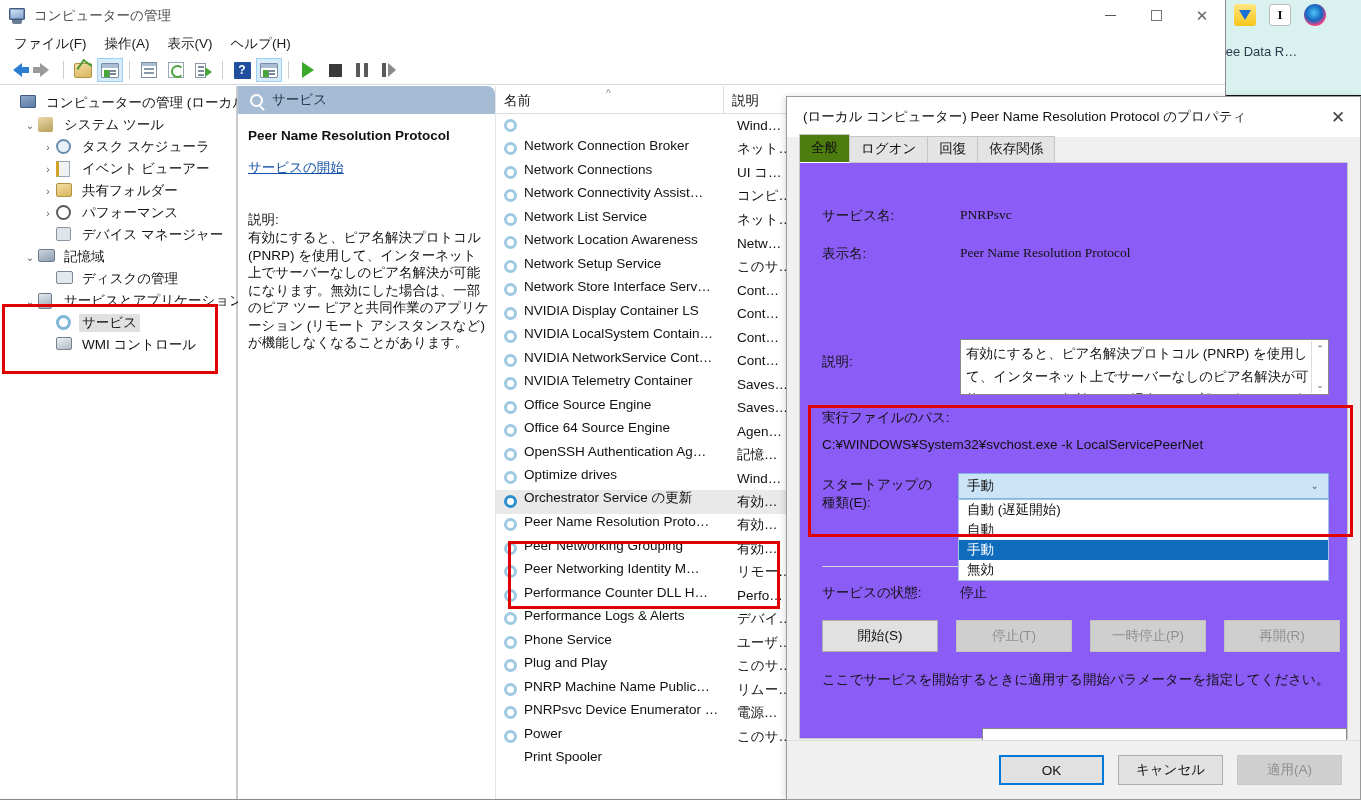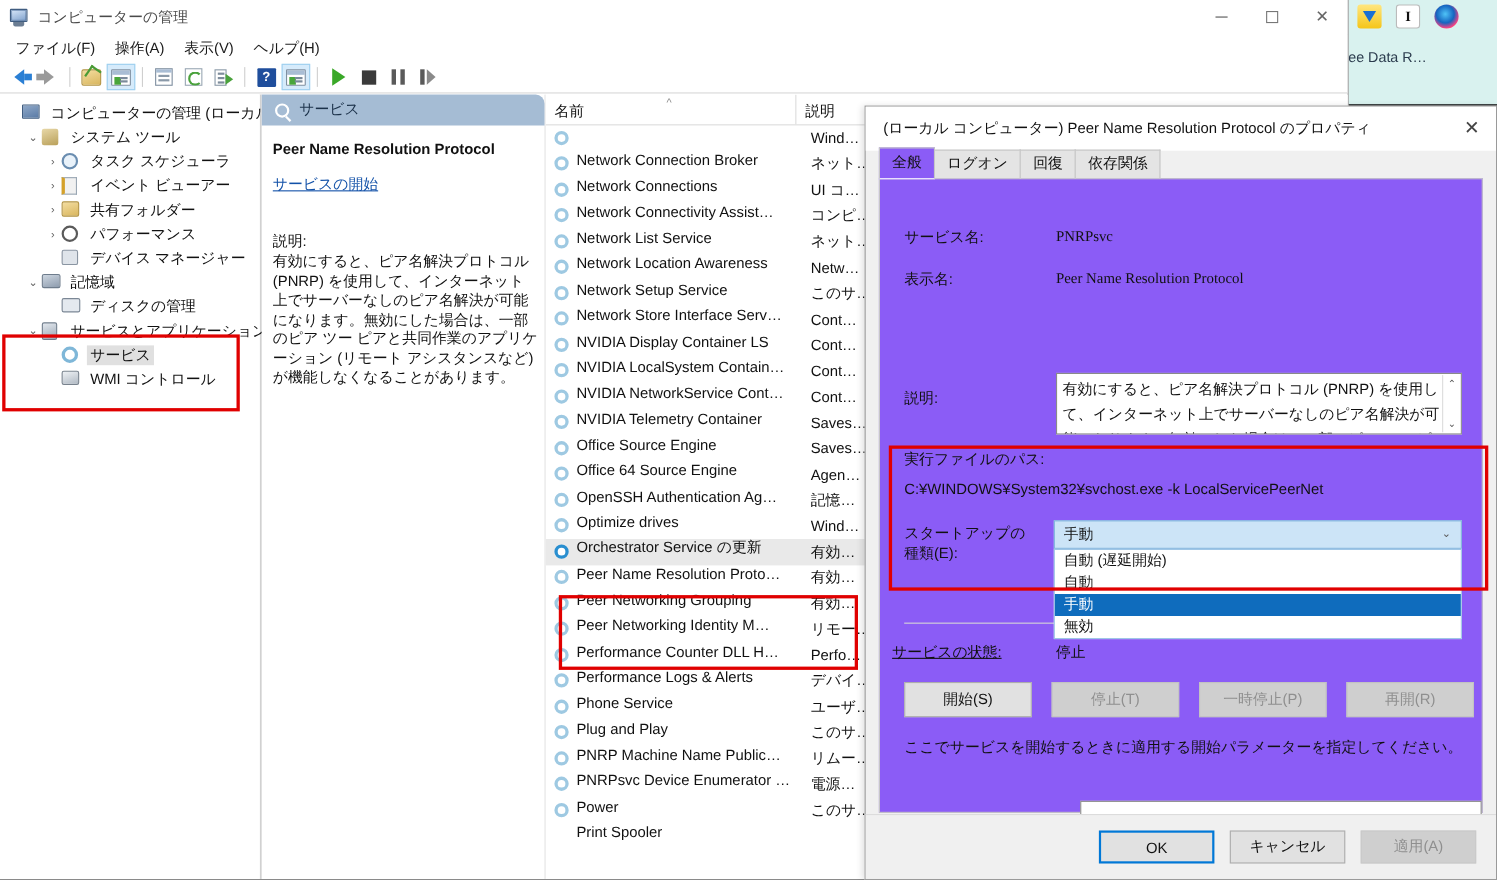--- a/index.html
+++ b/index.html
@@ -157,21 +157,21 @@
     background:#f0f0f0; border:1px solid #9a9a9a; z-index:50;
     box-shadow: -2px 0 6px rgba(0,0,0,.12);
   }
   .dlg-title { height:40px; background:#fff; display:flex; align-items:center; position:relative; }
   .dlg-title .t { font-size:13.5px; color:#111; padding-left:16px; }
   .dlg-close { position:absolute; right:0; top:0; width:44px; height:40px; display:flex; align-items:center; justify-content:center;
      color:#444; font-size:17px; }
 
   .tabs { display:flex; padding-left:12px; height:25px; align-items:flex-end; position:relative; z-index:3;}
   .tab { font-size:13.5px; color:#111; padding:3px 11px 4px; background:#e4e4e4; border:1px solid #c6c6c6; border-bottom:none; margin-right:-1px;}
-  .tab.active { background:#8b5cf6; border-bottom:1px solid #fff; position:relative; top:1px; padding-top:4px; padding-bottom:5px;}
+  .tab.active { background:#4d7c0f; border-bottom:1px solid #fff; position:relative; top:1px; padding-top:4px; padding-bottom:5px;}
   .tabpage { position:absolute; left:12px; right:12px; top:65px; bottom:60px; background:#8b5cf6; border:1px solid #c6c6c6; }
 
   .row { position:absolute; font-size:13.5px; color:#111; }
   .lbl { left:22px; }
   .val { left:160px;font-family:Liberation Serif, serif; }
 
   .desc-box { position:absolute; left:160px; top:176px; width:369px; height:56px; border:1px solid #8a8a8a; background:#fff;
     font-size:13.5px; line-height:23px; color:#111; padding:2px 18px 0 5px; overflow:hidden; }
   .desc-sb { position:absolute; right:1px; top:1px; width:16px; bottom:1px; background:#fff; border-left:1px solid #dcdcdc; }
   .desc-sb .up, .desc-sb .dn { position:absolute; left:0; width:16px; height:16px; display:flex; align-items:center; justify-content:center;
@@ -180,21 +180,21 @@
 
   .startup-label1 { left:22px; top:313px; }
   .startup-label2 { left:22px; top:331px; }
   .combo { position:absolute; left:158px; top:310px; width:371px; height:26px; background:#cce4f7; border:1px solid #7fb4dc;
      font-size:13.5px; color:#111; padding:3px 0 0 8px; }
   .combo .caret { position:absolute; right:9px; top:6px; color:#5a5a5a; font-size:10px; }
   .dropdown { position:absolute; left:158px; top:336px; width:371px; background:#fff; border:1px solid #9fc6e6; z-index:20; }
   .dd-item { height:20px; font-size:13.5px; color:#111; padding-left:8px; display:flex; align-items:center; }
   .dd-item.sel { background:#0f6cbd; color:#fff; }
 
-  .svcstate-label { left:11px; top:421px;text-decoration:underline; }
+  .svcstate-label { left:22px; top:421px; }
   .svcstate-val { left:160px; top:421px; }
   .hr-line { position:absolute; left:22px; right:22px; top:403px; height:1px; background:#d8d8d8; }
 
   .btnrow { position:absolute; left:22px; top:457px; width:520px; display:flex; gap:18px; }
   .btn { height:32px; font-size:13.5px; display:flex; align-items:center; justify-content:center;
      border:1px solid #adadad; background:#e1e1e1; color:#111; }
   .btn.w { width:116px; }
   .btn.disabled { background:#cfcfcf; color:#8f8f8f; border-color:#c2c2c2; }
 
   .hint { position:absolute; left:22px; top:508px; font-size:13.5px; color:#111; }

